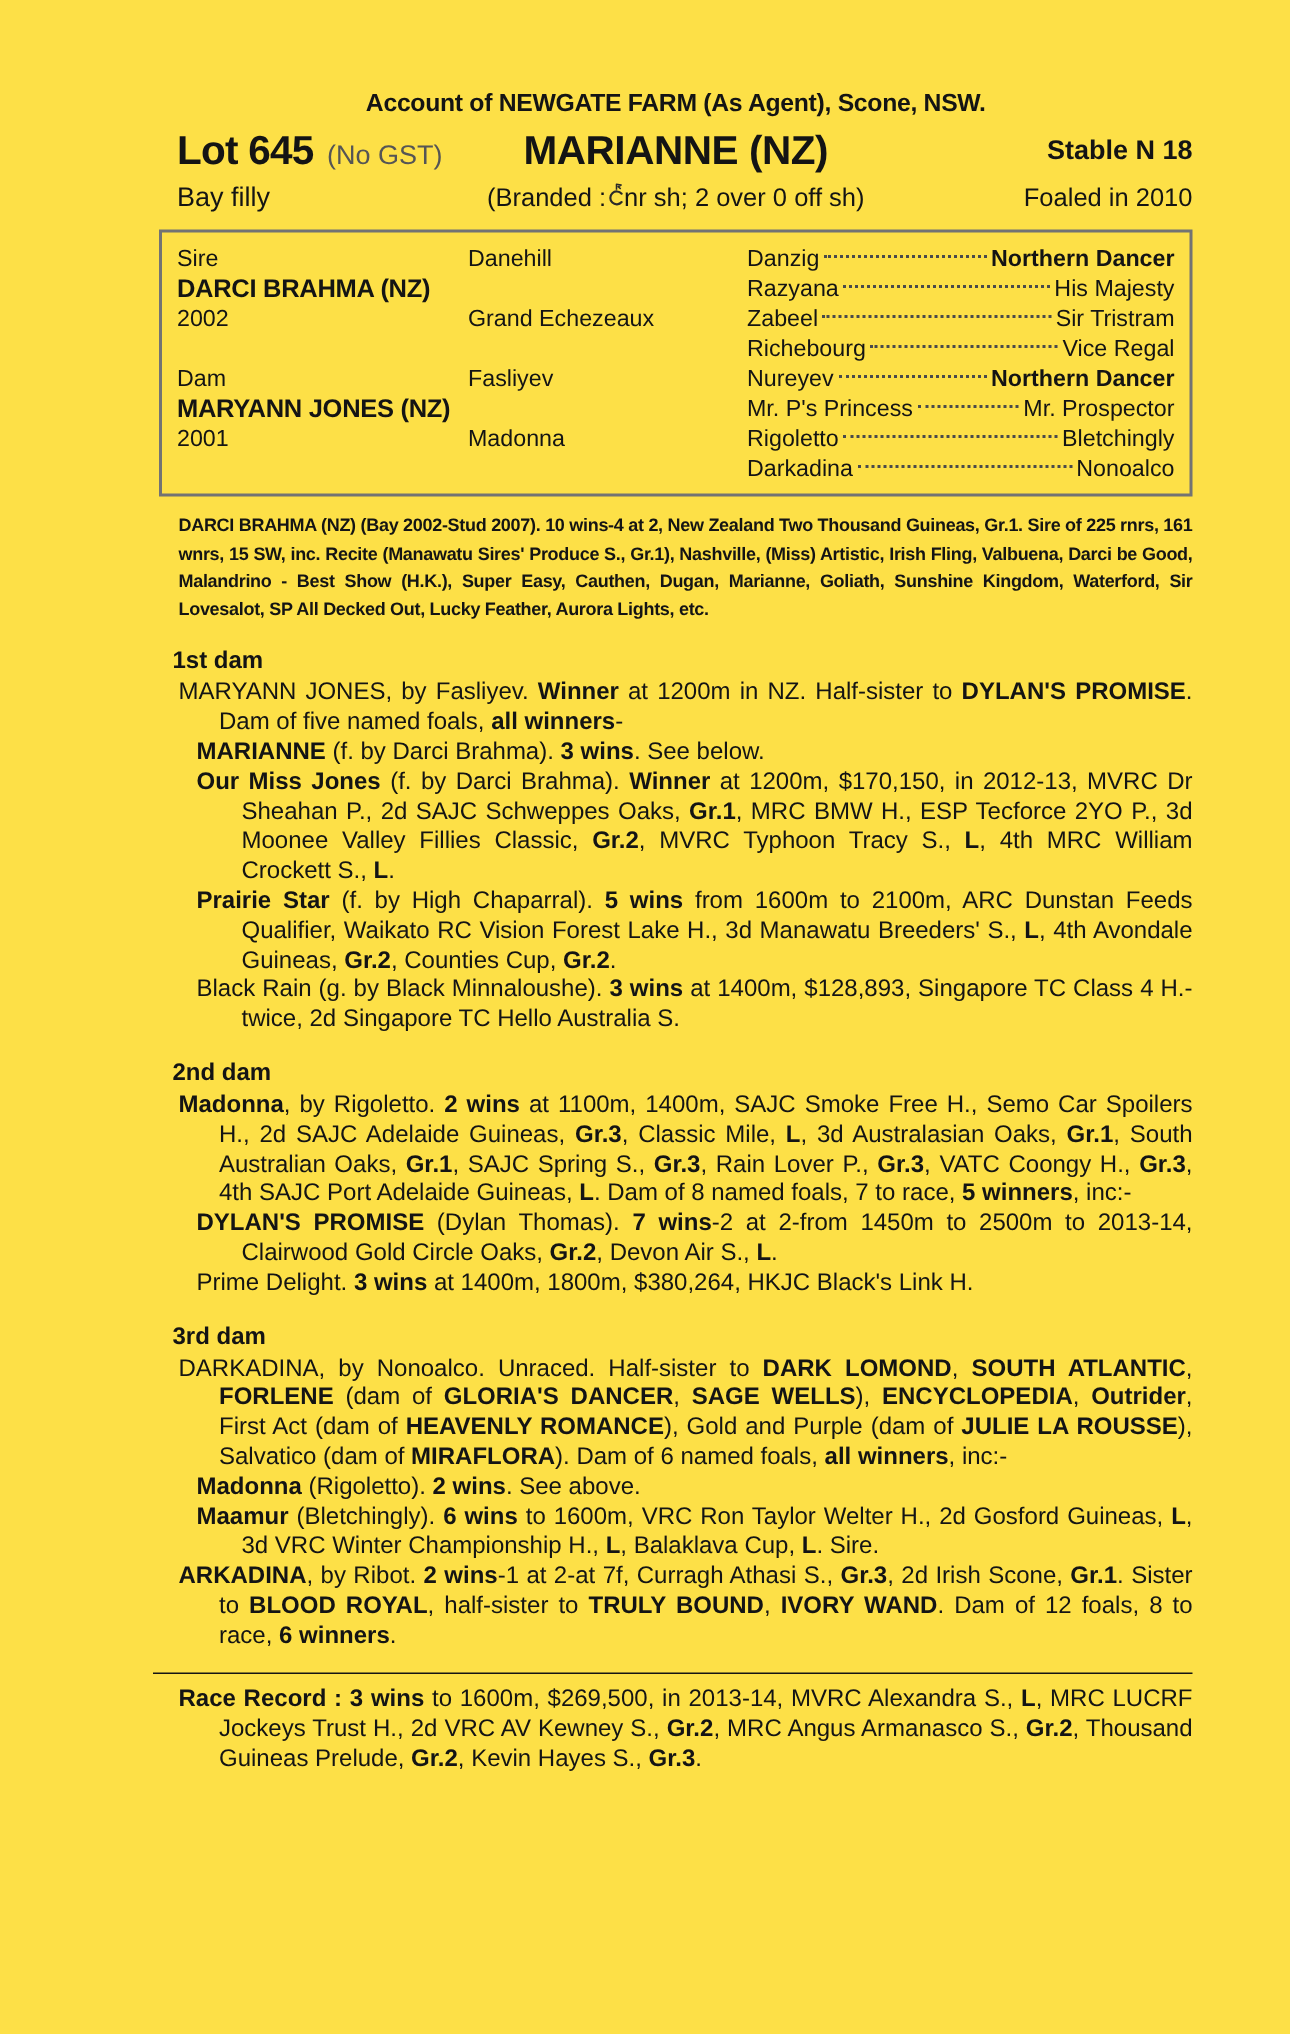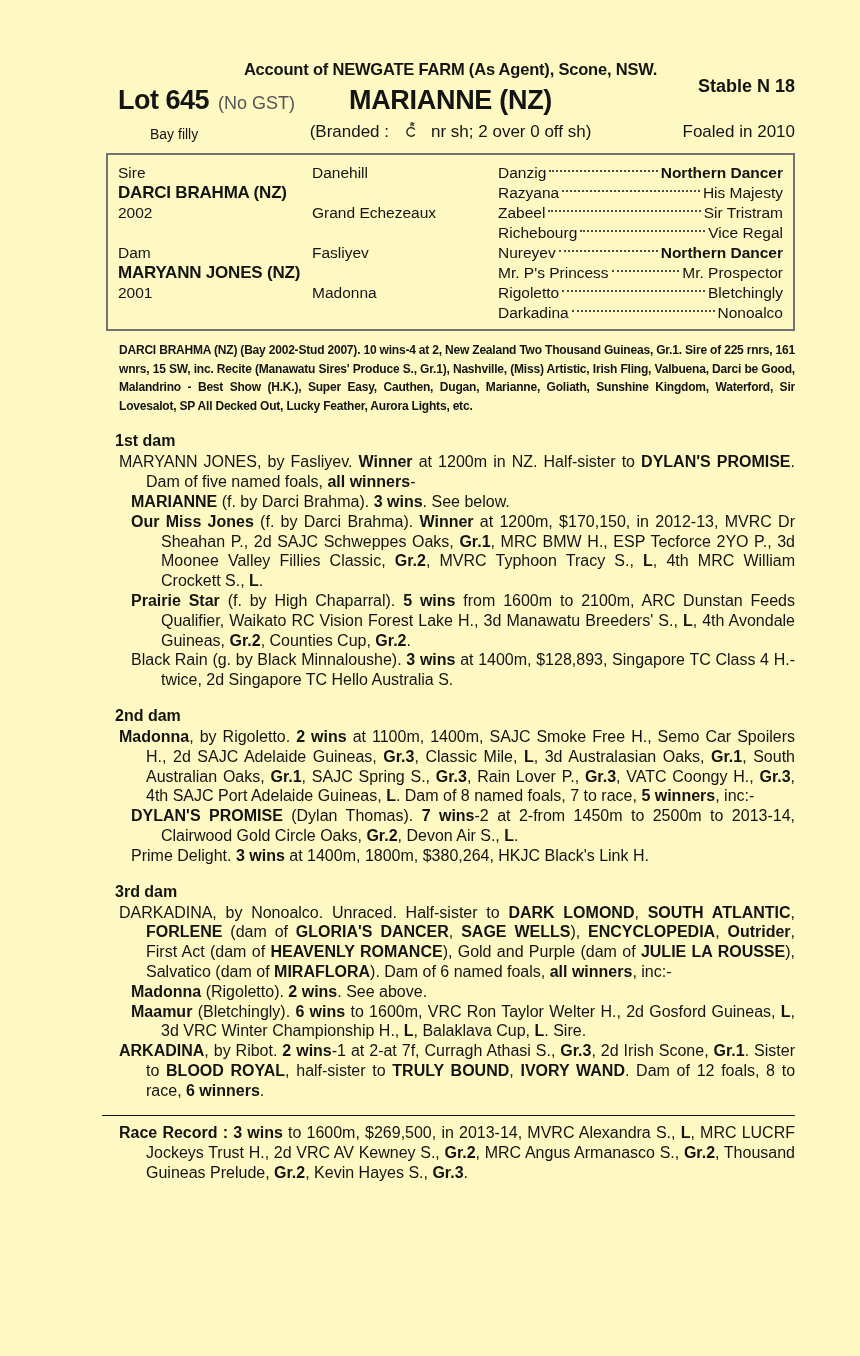--- a/index.html
+++ b/index.html
@@ -1,36 +1,36 @@
 <!DOCTYPE html>
 <html><head>
 <meta charset="utf-8">
 <style>
   * { margin:0; padding:0; box-sizing:border-box; }
   html,body { background:#ffffff; }
   .page {
-    width:860px; height:1356px; background:#fef9c3; color:#141414;
+    width:860px; height:1356px; background:#fde047; color:#141414;
     font-family:"Liberation Sans", sans-serif; position:relative; overflow:hidden;
   }
   .content { position:absolute; left:106px; top:58px; width:689px; }
 
   .account { text-align:center; font-weight:bold; font-size:16.5px; letter-spacing:-0.2px; line-height:22px; }
 
   .lot-line { position:relative; height:37px; }
   .lot-left { position:absolute; left:12px; bottom:1px; display:flex; align-items:baseline; gap:9px; }
   .lot-num { font-size:27px; font-weight:bold; letter-spacing:-0.5px; }
   .gst { font-size:18px; color:#555; }
   .horse-name { position:absolute; left:50%; transform:translateX(-50%); bottom:1px;
     font-size:27px; font-weight:bold; letter-spacing:-0.3px; white-space:nowrap; }
-  .stable { position:absolute; right:0; bottom:20px; font-size:18px; font-weight:bold; }
+  .stable { position:absolute; right:0; bottom:6px; font-size:18px; font-weight:bold; }
 
   .filly-line { position:relative; height:29px; }
-  .color-sex { position:absolute; left:12px; bottom:4px; font-size:14px;margin-left:32px; }
+  .color-sex { position:absolute; left:12px; bottom:4px; font-size:18px; }
   .brand { position:absolute; left:50%; transform:translateX(-50%); bottom:4px;
-    font-size:17px; white-space:nowrap; display:flex; align-items:baseline; gap:15px; }
+    font-size:17px; white-space:nowrap; display:flex; align-items:baseline; gap:0; }
   .brand-svg { position:relative; top:2px; }
   .foaled { position:absolute; right:0; bottom:4px; font-size:17px; }
 
   .ped-box { border:2px solid #737373; margin-top:7px; padding:8px 10px 6px 10px; }
   .ped-half { display:grid; grid-template-columns:194px 186px 1fr; grid-auto-rows:20px; }
   .ped-cell { font-size:15.5px; line-height:20px; white-space:nowrap; }
   .ped-role   { grid-column:1; grid-row:1; }
   .ped-name   { grid-column:1 / span 2; grid-row:2; font-weight:bold; font-size:17px; letter-spacing:-0.2px; }
   .ped-year   { grid-column:1; grid-row:3; }
   .ped-par1   { grid-column:2; grid-row:1; }

